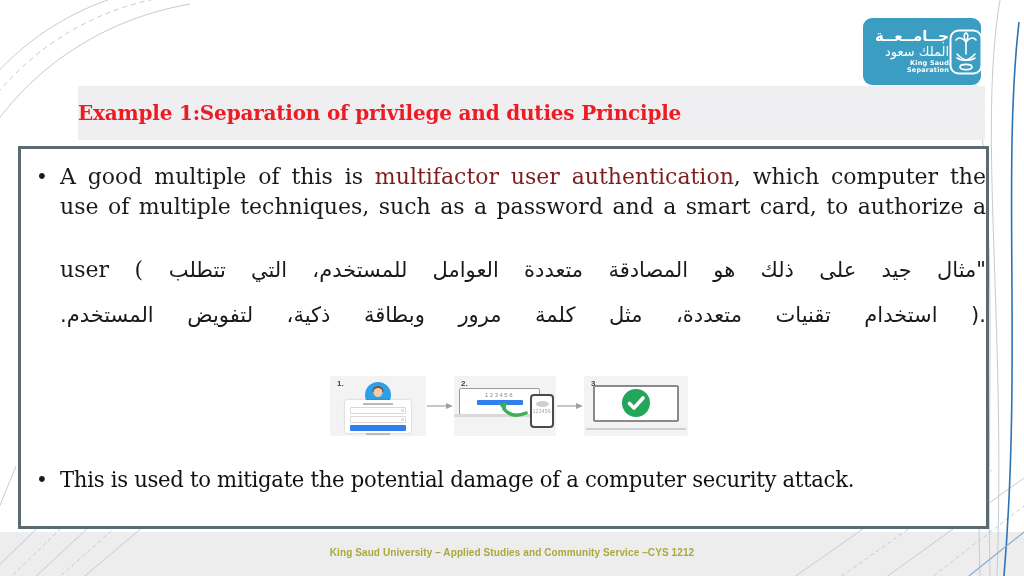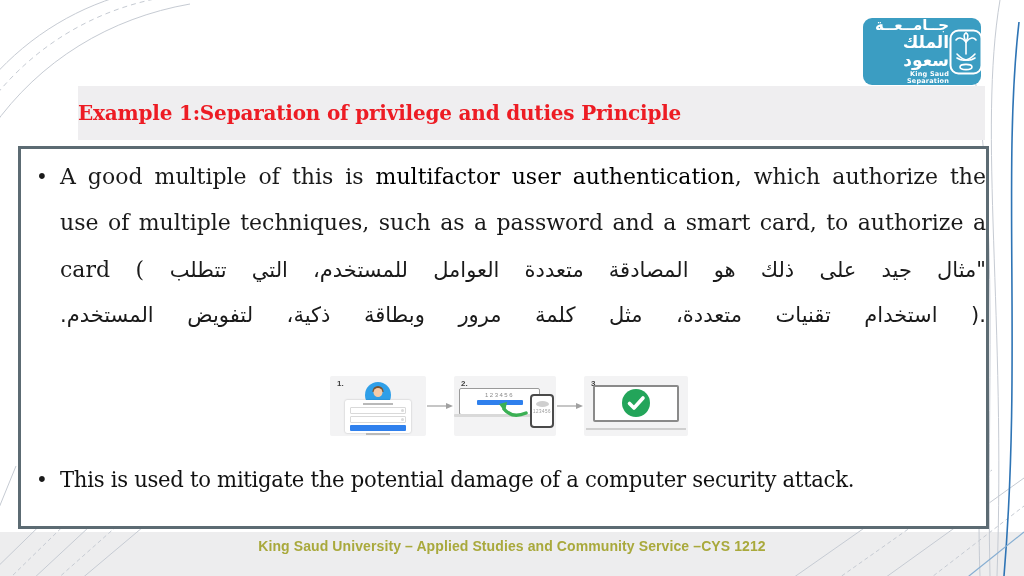--- a/index.html
+++ b/index.html
@@ -6,37 +6,37 @@
   .slide{position:relative;width:1024px;height:576px;overflow:hidden;background:#ffffff;
          font-family:"DejaVu Serif",serif;}
   svg.deco{position:absolute;left:0;top:0;z-index:1;pointer-events:none;}
 
   
   .logo{position:absolute;left:863px;top:18px;width:118px;height:67px;background:#3b9dc2;
         border-radius:9px;z-index:3;display:flex;align-items:center;padding:4px 7px;box-sizing:border-box;}
   .logo-text{flex:1;text-align:right;color:#fff;font-family:"DejaVu Sans",sans-serif;direction:rtl;
              padding-left:5px;line-height:1.05;}
   .logo-ar1{font-size:15px;font-weight:bold;letter-spacing:3px;}
-  .logo-ar2{font-size:17px;font-weight:bold;letter-spacing:1px;}
+  .logo-ar2{font-size:13px;font-weight:normal;letter-spacing:1px;}
   .logo-en{font-size:6.5px;font-weight:bold;letter-spacing:.2px;direction:ltr;margin-top:2px;}
   .emblem{width:34px;height:46px;flex:0 0 auto;}
 
   
   .title-bar{position:absolute;left:78px;top:86px;width:907px;height:54px;background:#efeef0;z-index:2;}
   .title-bar .t{width:100%;line-height:54px;font-size:20px;font-weight:bold;
                 color:#ed1c24;letter-spacing:-0.2px;}
 
   
   .content-box{position:absolute;left:18px;top:146px;width:971px;height:383px;background:#fff;
                border:3px solid #5c6b73;box-sizing:border-box;z-index:2;}
 
   .bullet-dot{position:absolute;left:36px;font-size:20px;color:#1a1a1a;z-index:4;}
   .tline{position:absolute;left:60px;width:926px;font-size:22px;line-height:40px;color:#1a1a1a;
          text-align:justify;text-align-last:justify;z-index:4;}
-  .red{color:#000000;}
+  .red{color:#7f1d1d;}
   .ar{font-family:"DejaVu Sans",sans-serif;font-size:21px;}
   .rtl{direction:rtl;unicode-bidi:isolate;}
 
   
   .steps{position:absolute;left:330px;top:375px;height:61px;display:flex;align-items:center;z-index:4;
          font-family:"Liberation Sans",sans-serif;}
   .panel{position:relative;background:#f3f3f4;height:60px;border-radius:2px;}
   .p1{width:96px;} .p2{width:102px;} .p3{width:104px;}
   .stepnum{position:absolute;left:7px;top:3px;font-size:8px;font-weight:bold;color:#3f3f3f;}
   .gap{width:28px;display:flex;justify-content:center;}
@@ -71,21 +71,21 @@
               background:#fff;border:2px solid #8a8a8a;border-radius:2px;display:flex;align-items:center;
               justify-content:center;box-sizing:border-box;}
   .mon-base{position:absolute;left:2px;bottom:6px;width:100px;height:2px;background:#cfcfcf;}
 
   
   .b2{position:absolute;left:60px;top:462px;font-size:22.5px;line-height:34px;color:#111;
       letter-spacing:-0.3px;transform:scaleX(.94);transform-origin:left center;white-space:nowrap;z-index:4;}
 
   
   .footer{position:absolute;left:0;top:532px;width:1024px;height:44px;background:#ededee;z-index:0;}
-  .footer .f{margin-top:6px;text-align:center;font-family:"Liberation Sans",sans-serif;font-size:14px;
+  .footer .f{margin-top:15px;text-align:center;font-family:"Liberation Sans",sans-serif;font-size:10px;
              font-weight:bold;color:#a9a93c;letter-spacing:.1px;}
 </style>
 </head>
 <body>
 
 <div class="slide">
 
   <svg class="deco" width="1024" height="576" viewBox="0 0 1024 576">
     <g stroke="#c6cbd3" stroke-width="1" fill="none">
       <path d="M -8 128 C 40 60, 110 18, 190 4"></path>
@@ -130,23 +130,23 @@
     </svg>
   </div>
 
   <div class="title-bar">
     <div class="t">Example 1:Separation of privilege and duties Principle</div>
   </div>
 
   <div class="content-box"></div>
 
   <div class="bullet-dot" style="top:165px">•</div>
-  <div class="tline" style="top:157px"><span>A good multiple of this is </span><span class="red">multifactor user authentication</span><span>, which authorize the</span></div>
-  <div class="tline" style="top:203px">use of multiple techniques, such as a password and a smart card, to authorize a</div>
-  <div class="tline" style="top:250px"><span>card ( </span><span class="ar rtl">"مثال جيد على ذلك هو المصادقة متعددة العوامل للمستخدم، التي تتطلب</span></div>
+  <div class="tline" style="top:157px"><span>A good multiple of this is </span><span class="red">multifactor user authentication</span><span>, which computer the</span></div>
+  <div class="tline" style="top:187px">use of multiple techniques, such as a password and a smart card, to authorize a</div>
+  <div class="tline" style="top:250px"><span>user ( </span><span class="ar rtl">"مثال جيد على ذلك هو المصادقة متعددة العوامل للمستخدم، التي تتطلب</span></div>
   <div class="tline ar rtl" style="top:295px" dir="rtl">.( استخدام تقنيات متعددة، مثل كلمة مرور وبطاقة ذكية، لتفويض المستخدم.</div>
 
   <div class="steps">
 
     <div class="panel p1">
       <div class="stepnum">1.</div>
       <div class="avatar">
         <div class="hair"></div>
           <div class="head"></div>
           <div class="torso"></div>

